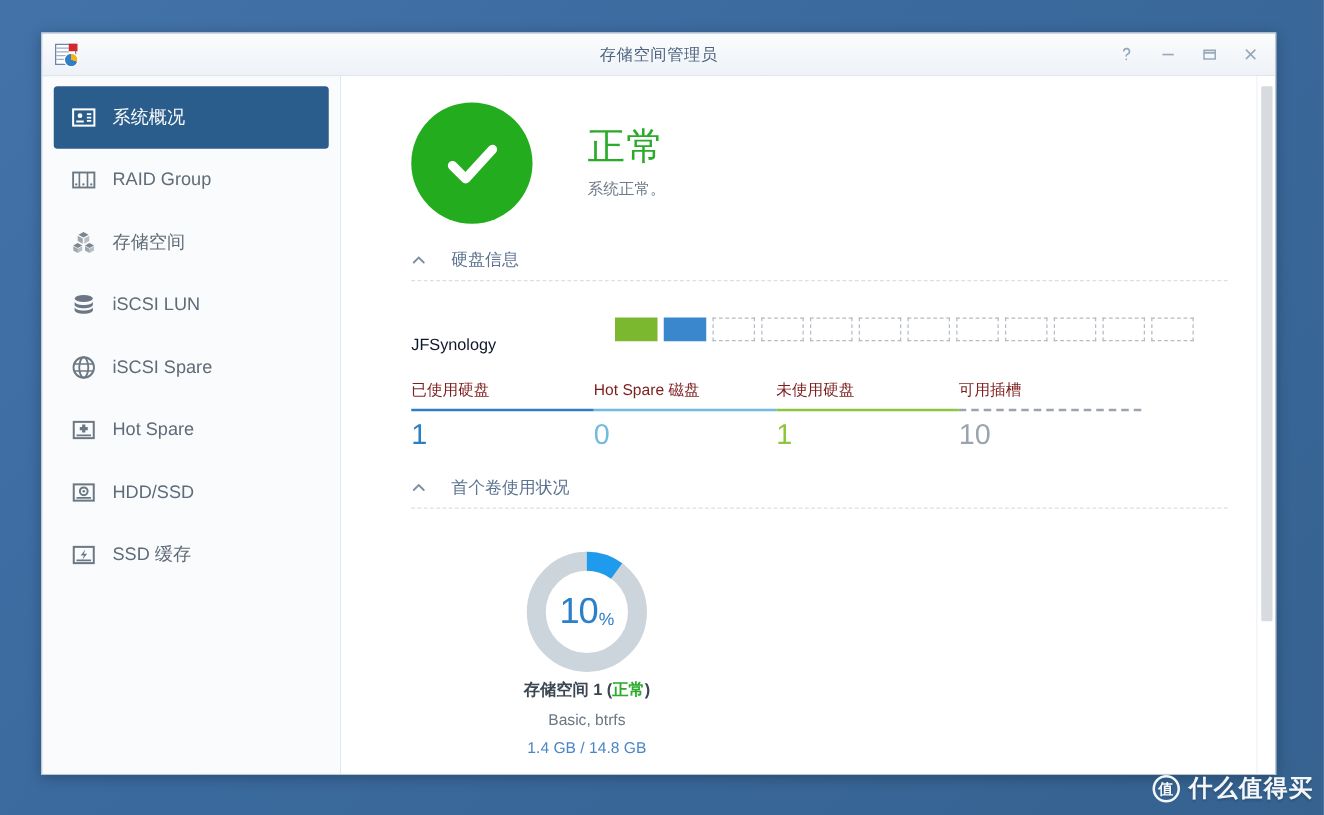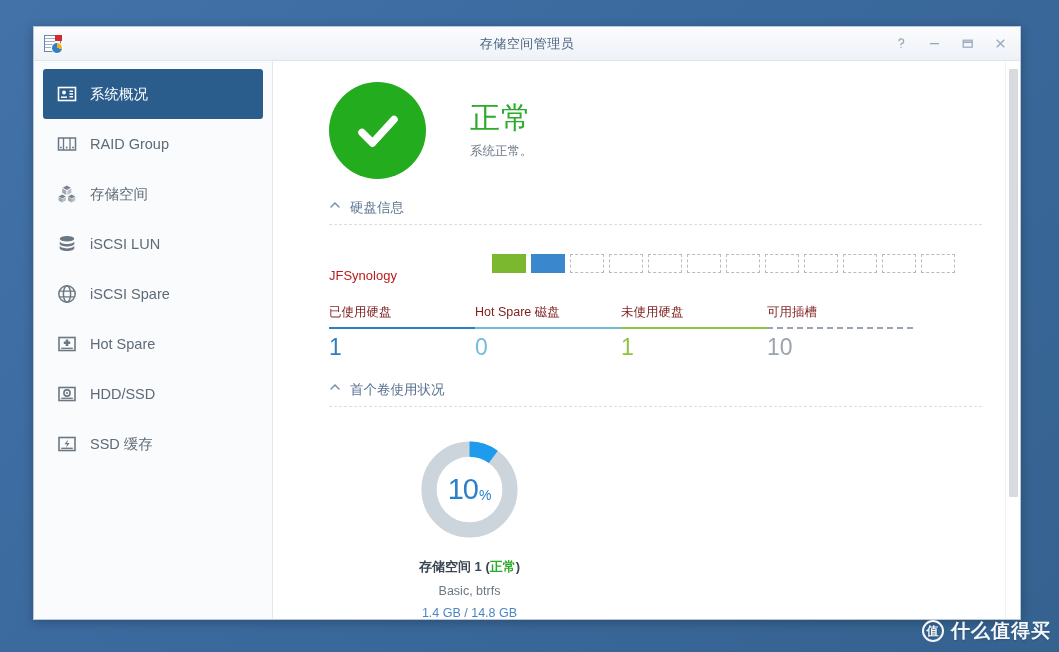--- a/index.html
+++ b/index.html
@@ -125,36 +125,36 @@
     background: #22ac1e;
     display: flex; align-items: center; justify-content: center;
     flex: 0 0 auto;
   }
   #hero-text { margin-left: 44px; }
   #hero-title { font-size: 30px; color: #2bab2b; line-height: 1.1; letter-spacing: 1px; }
   #hero-sub { font-size: 12.5px; color: #6c7a88; margin-top: 9px; text-align: right; }
 
   
   .section-head {
-    display: flex; gap: 9px;
+    display: flex; align-items: center; gap: 20px;
     margin-top: 20px;
     padding-bottom: 7px;
     border-bottom: 1px dashed #d8dfe6;
     color: #5b7391;
     font-size: 13.5px;
   }
   .chev { width: 12px; height: 12px; flex: 0 0 auto; }
 
   
   #disk-row {
     display: flex; align-items: center;
     margin-top: 19px;
   }
   #disk-enclosure-name {
-    width: 163px; font-size: 13px; color: #b91c1c; flex: 0 0 auto; margin-top: 24px;
+    width: 163px; font-size: 13px; color: #0f172a; flex: 0 0 auto; margin-top: 24px;
   }
   #disk-slots { display: flex; gap: 5px; }
   .slot { width: 34px; height: 19px; }
   .slot.used   { background: #3b87ce; }
   .slot.unused { background: #7cb82f; }
   .slot.empty  { border: 1px dashed #b4bcc4; background: transparent; }
 
   
   #stats {
     display: flex;
@@ -173,21 +173,21 @@
   #donut-wrap {
     width: 103px; height: 103px; position: relative; margin: 15px auto 0 auto;
   }
   #donut { width: 103px; height: 103px; display: block; }
   #donut-label {
     position: absolute; inset: 0; display: flex;
     align-items: center; justify-content: center;
   }
   #donut-pct { font-size: 29px; color: #2c7fc9; font-weight: 300; letter-spacing: -1px; }
   #donut-unit { font-size: 14px; color: #2c7fc9; margin-left: 1px; align-self: center; position: relative; top: 5px; }
-  #vol-name { margin-top: 17px; font-size: 13px; color: #3a4652; font-weight: bold; }
+  #vol-name { margin-top: 2px; font-size: 13px; color: #3a4652; font-weight: bold; }
   #vol-state { color: #2bab2b; font-weight: bold; }
   #vol-type { margin-top: 8px; font-size: 12.5px; color: #6b7883; }
   #vol-size { margin-top: 8px; font-size: 12.5px; color: #4a86c5; }
 
   
   #scrollbar {
     position: absolute; top: 0; right: 0; width: 15px; height: 100%;
     background: #ffffff; border-left: 1px solid #f0f2f4;
   }
   #scroll-thumb {

